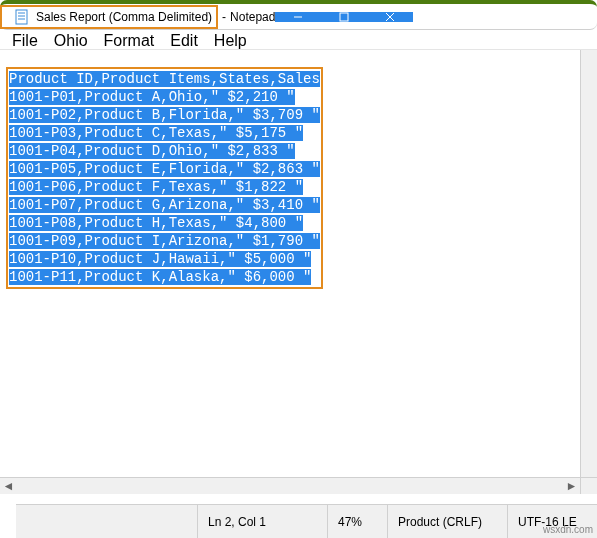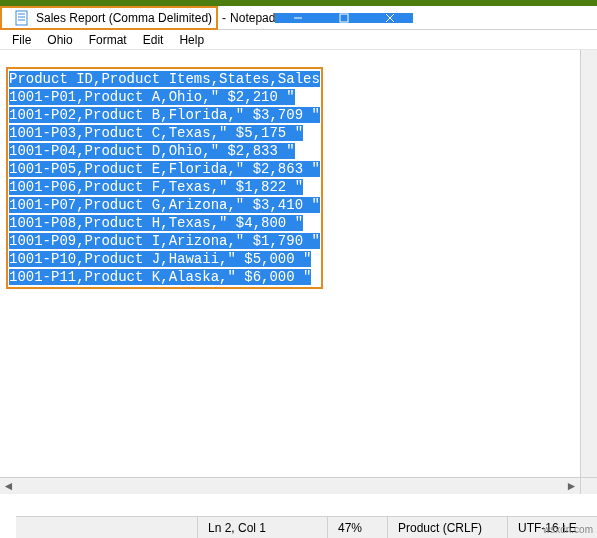--- a/index.html
+++ b/index.html
@@ -11,21 +11,22 @@
   background: #fff;
   overflow: hidden;
   position: relative;
 }
 .titlebar {
   height: 30px;
   background: #fff;
   border-bottom: 1px solid #d0d0d0;
   display: flex;
   align-items: center;
-  border-top: 6px solid #4d7c0f;
+  border-top: 4px solid #4d7c0f;
+  border-radius: 7px;
 }
 .titlebar-icon {
   width: 16px;
   height: 16px;
   margin-left: 8px;
   margin-right: 6px;
   display: inline-block;
 }
 .titlebar-icon svg { display:block; }
 .title-highlight {
@@ -52,24 +53,24 @@
 }
 .win-btn.close { background: #2b87e9; color: #fff; width: 46px; }
 .win-btn.min { background:#fff; }
 .win-btn.max { background:#fff; }
 .win-btn svg { width:10px; height:10px; }
 .win-area { display:flex; background:#2b87e9; }
 .win-area .win-btn.min, .win-area .win-btn.max { background:transparent; color:#fff;}
 .menubar {
   height: 20px;
   display: flex;
-  align-items: flex-end;
+  align-items: flex-start;
   padding: 0 4px;
   border-bottom: 1px solid #e5e5e5;
-  font-size: 12px;
+  font-size: 16px;
 }
 .menu-item { padding: 2px 8px; cursor: default; }
 .content-wrap {
   position: relative;
   width: 100%;
   height: calc(100% - 30px - 20px - 22px);
   overflow: hidden;
 }
 .content {
   position: absolute;
@@ -83,21 +84,21 @@
   margin-top: 13px;
 }
 .sel {
   background: #2b87e9;
   color: #fff;
 }
 .statusbar {
   position: absolute;
   bottom: 0;
   left: 16px; right: 0;
-  height: 22px;
+  height: 34px;
   border-top: 1px solid #d0d0d0;
   display: flex;
   font-size: 12px;
   align-items: stretch;
   background: #f0f0f0;
 }
 .status-cell {
   border-left: 1px solid #d0d0d0;
   display: flex;
   align-items: center;

